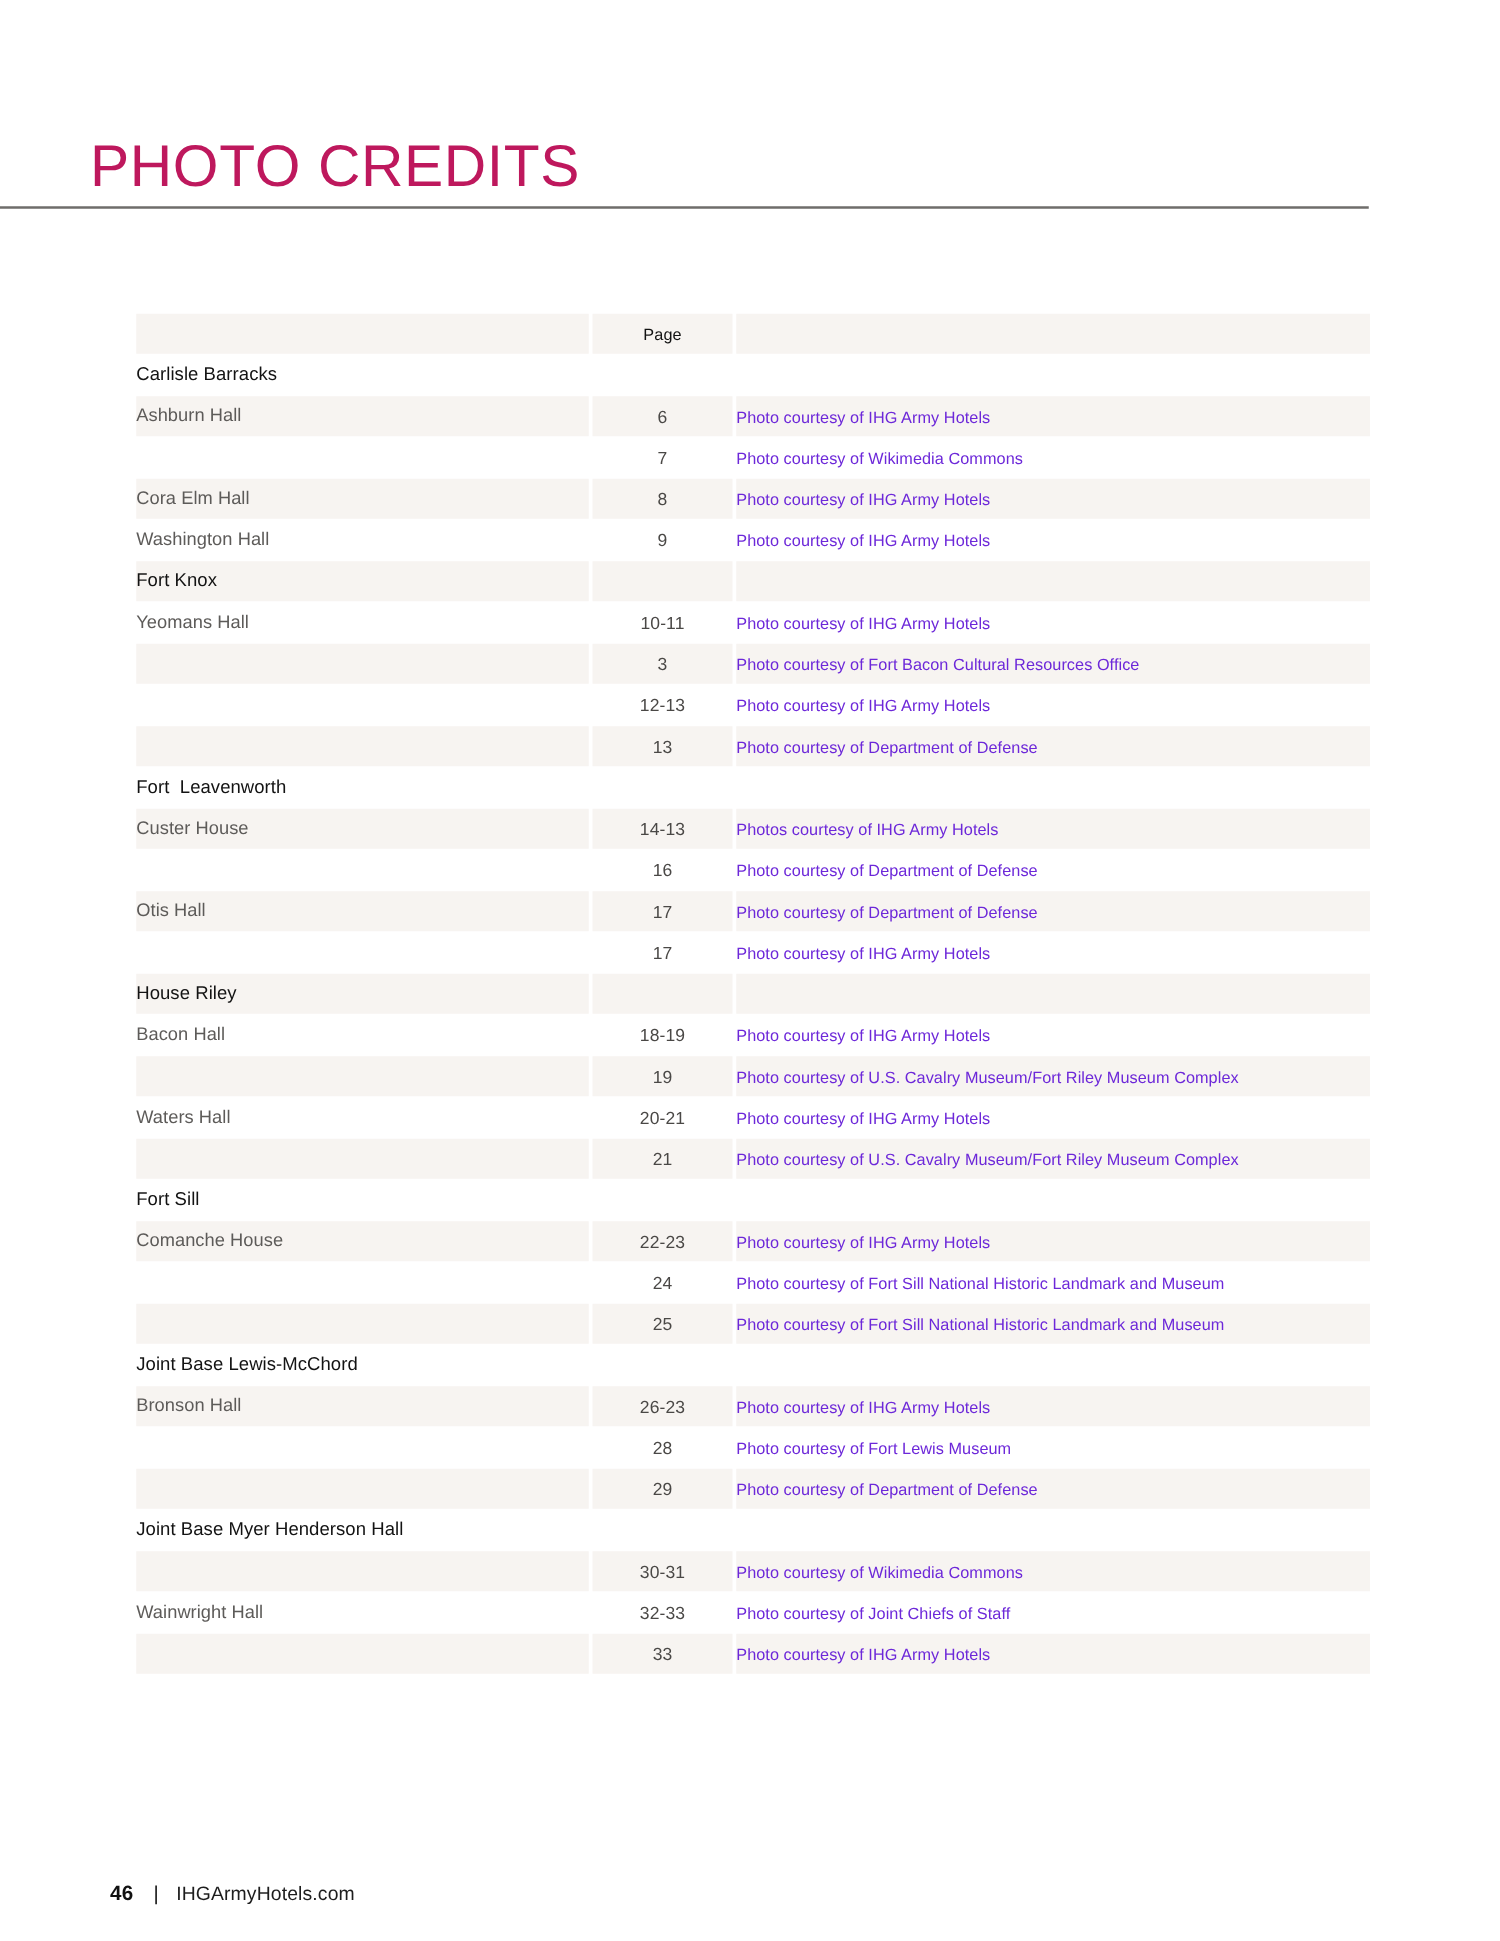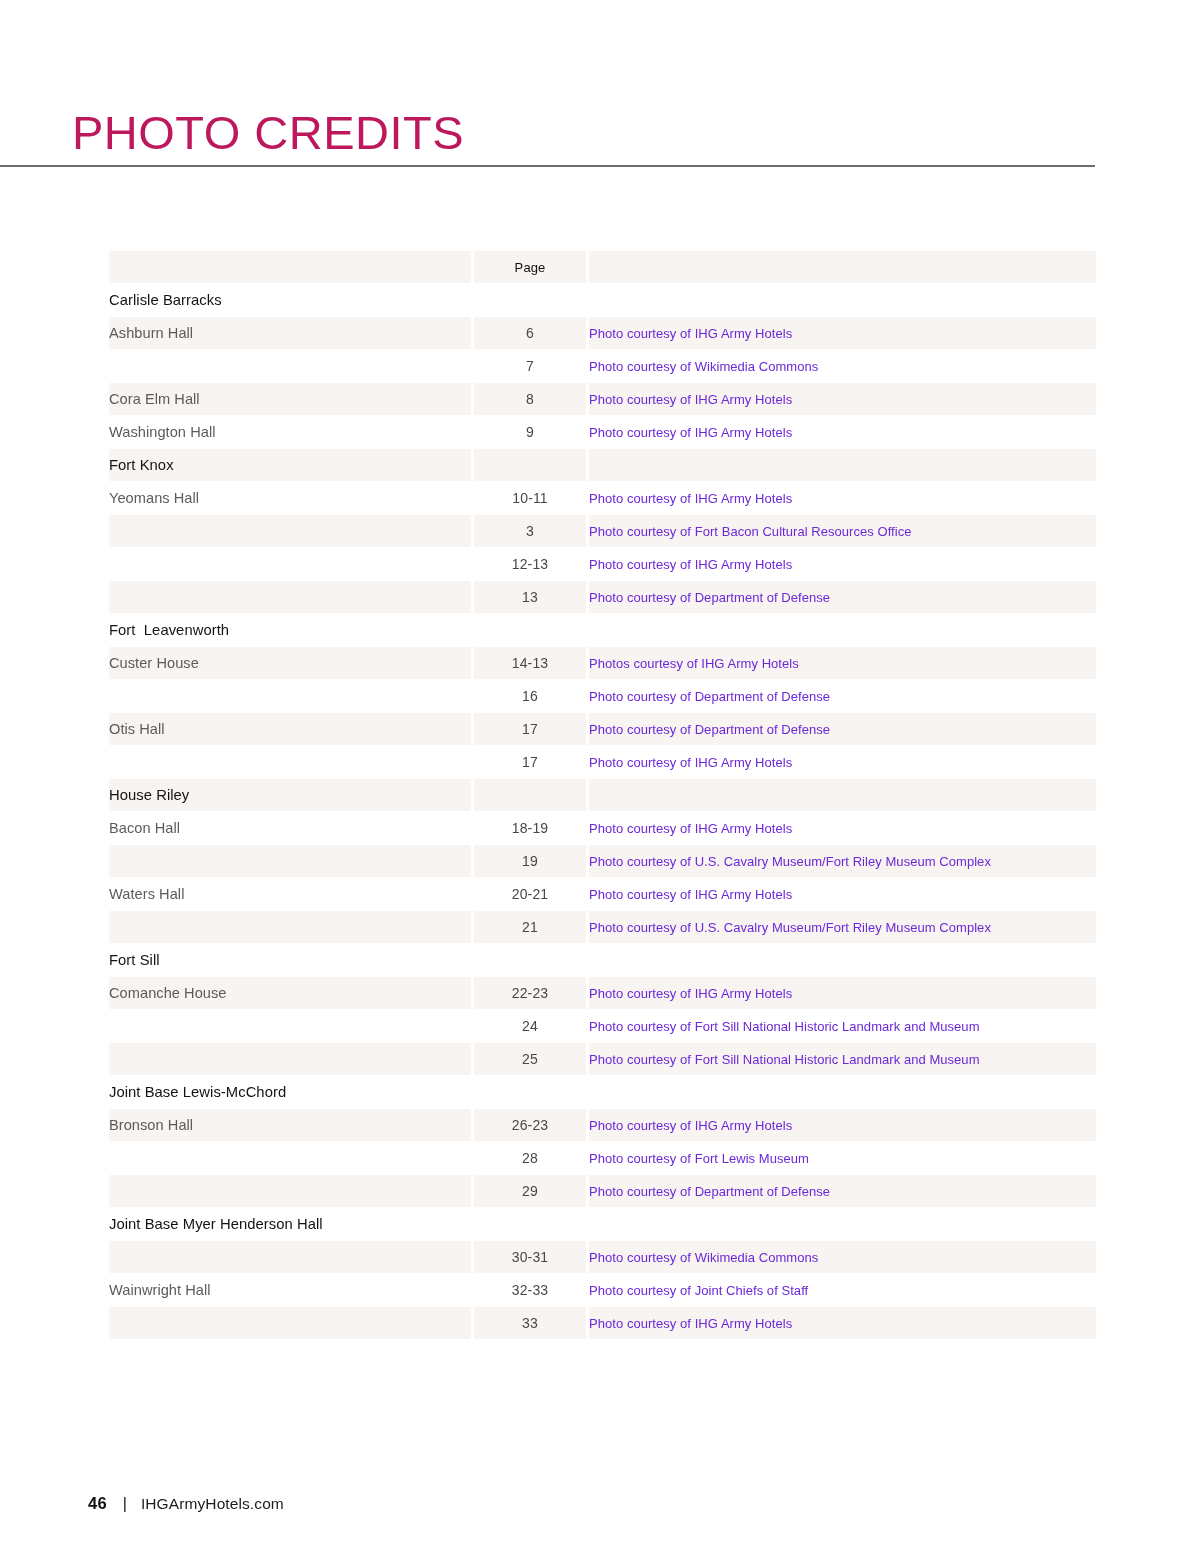--- a/index.html
+++ b/index.html
@@ -109,21 +109,21 @@
     color: #6d28d9;
     padding-left: 8px;
     letter-spacing: 0.05px;
     white-space: nowrap;
   }
 
   
   .page-footer {
     position: absolute;
     left: 88px;
-    bottom: 40px;
+    bottom: 28px;
     display: flex;
     align-items: center;
     gap: 0;
   }
   .footer-page-number {
     font-size: 16.5px;
     font-weight: bold;
     color: #111111;
     letter-spacing: 0.2px;
   }

